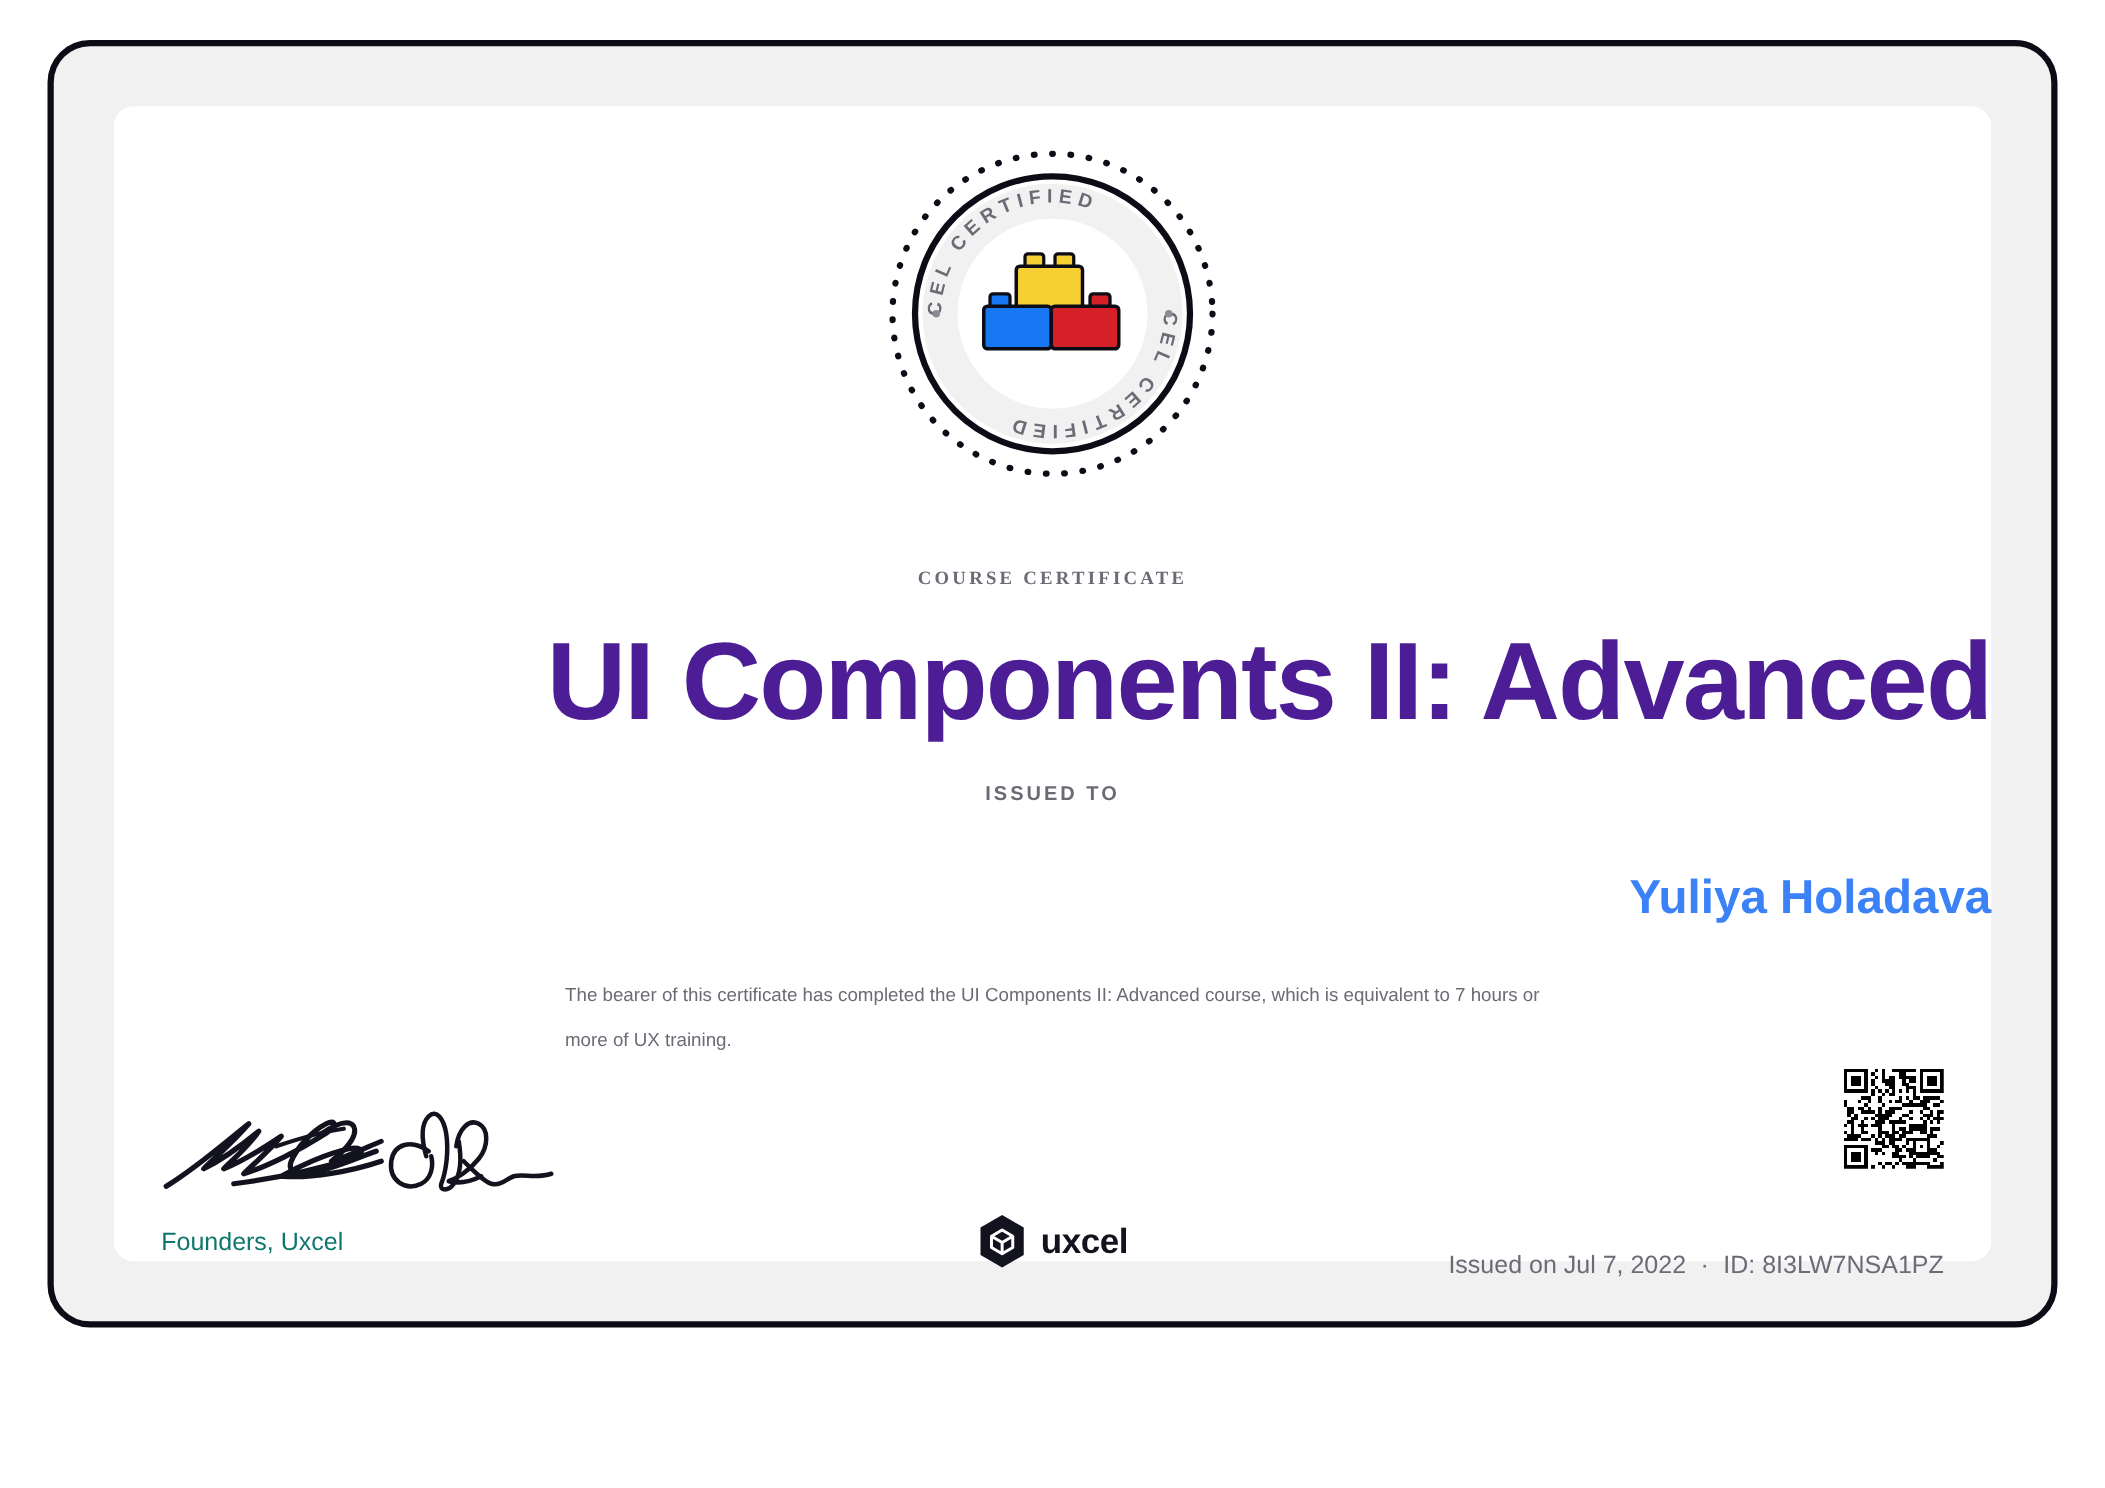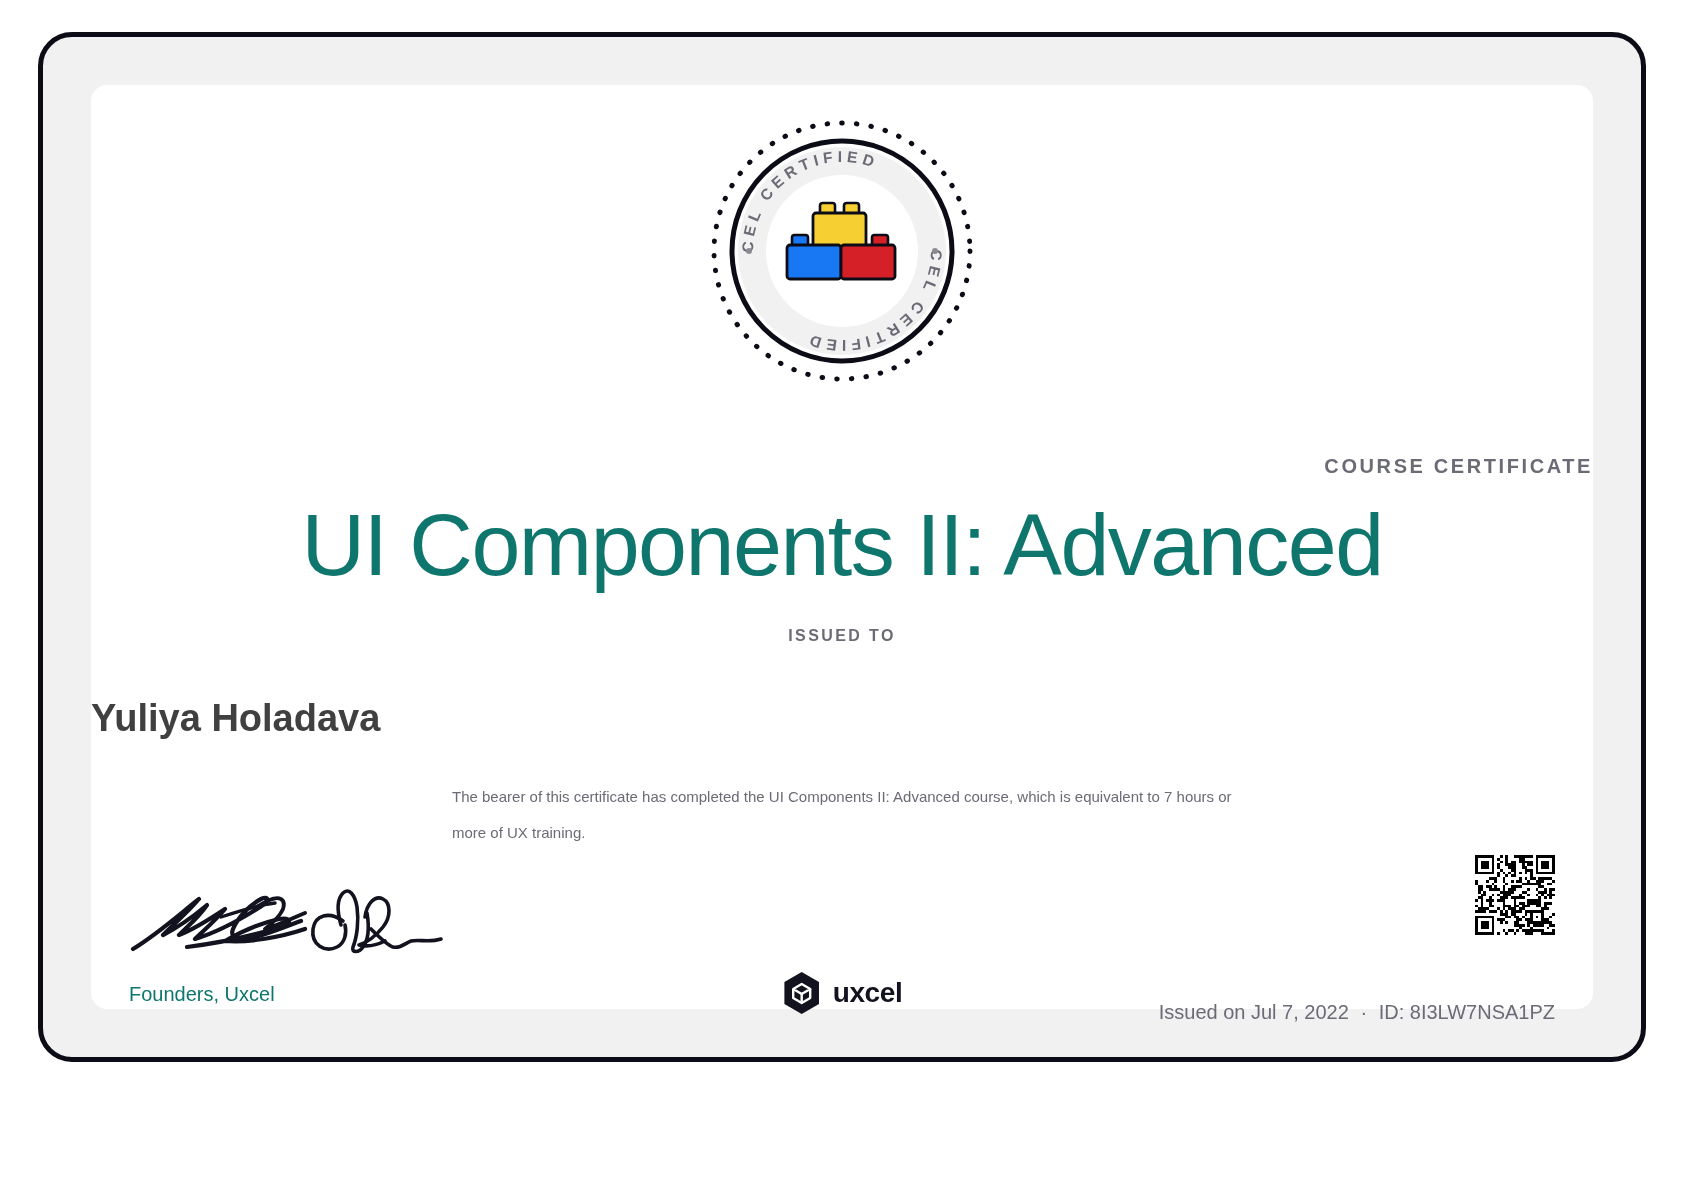--- a/index.html
+++ b/index.html
@@ -45,56 +45,57 @@
     width: 268px;
     height: 268px;
   }
   .seal-wrap svg { display: block; }
 
   
   .eyebrow {
     position: absolute;
     left: 0; right: 0;
     top: 370px;
-    text-align: right;
-    font-size: 20px;
+    text-align: center;
+    font-size: 15px;
     font-weight: bold;
     letter-spacing: 2.6px;
     color: #6b6b76;
+    font-family: Liberation Serif, serif;
   }
   .course-title {
     position: absolute;
     left: 0; right: 0;
     top: 412px;
-    text-align: center;
+    text-align: right;
     font-size: 88px;
     line-height: 96px;
-    font-weight: normal;
+    font-weight: bold;
     letter-spacing: -1.5px;
-    color: #0f766e;
+    color: #4c1d95;
     white-space: nowrap;
   }
   .issued-label {
     position: absolute;
     left: 0; right: 0;
     top: 542px;
     text-align: center;
     font-size: 16px;
     font-weight: bold;
     letter-spacing: 2.4px;
     color: #6b6b76;
   }
   .recipient-name {
     position: absolute;
     left: 0; right: 0;
     top: 612px;
-    text-align: left;
+    text-align: right;
     font-size: 38px;
     font-weight: bold;
-    color: #404040;
+    color: #3b82f6;
   }
   .description {
     position: absolute;
     left: 50%;
     transform: translateX(-50%);
     top: 694px;
     width: 780px;
     text-align: left;
     font-size: 15px;
     line-height: 36px;

